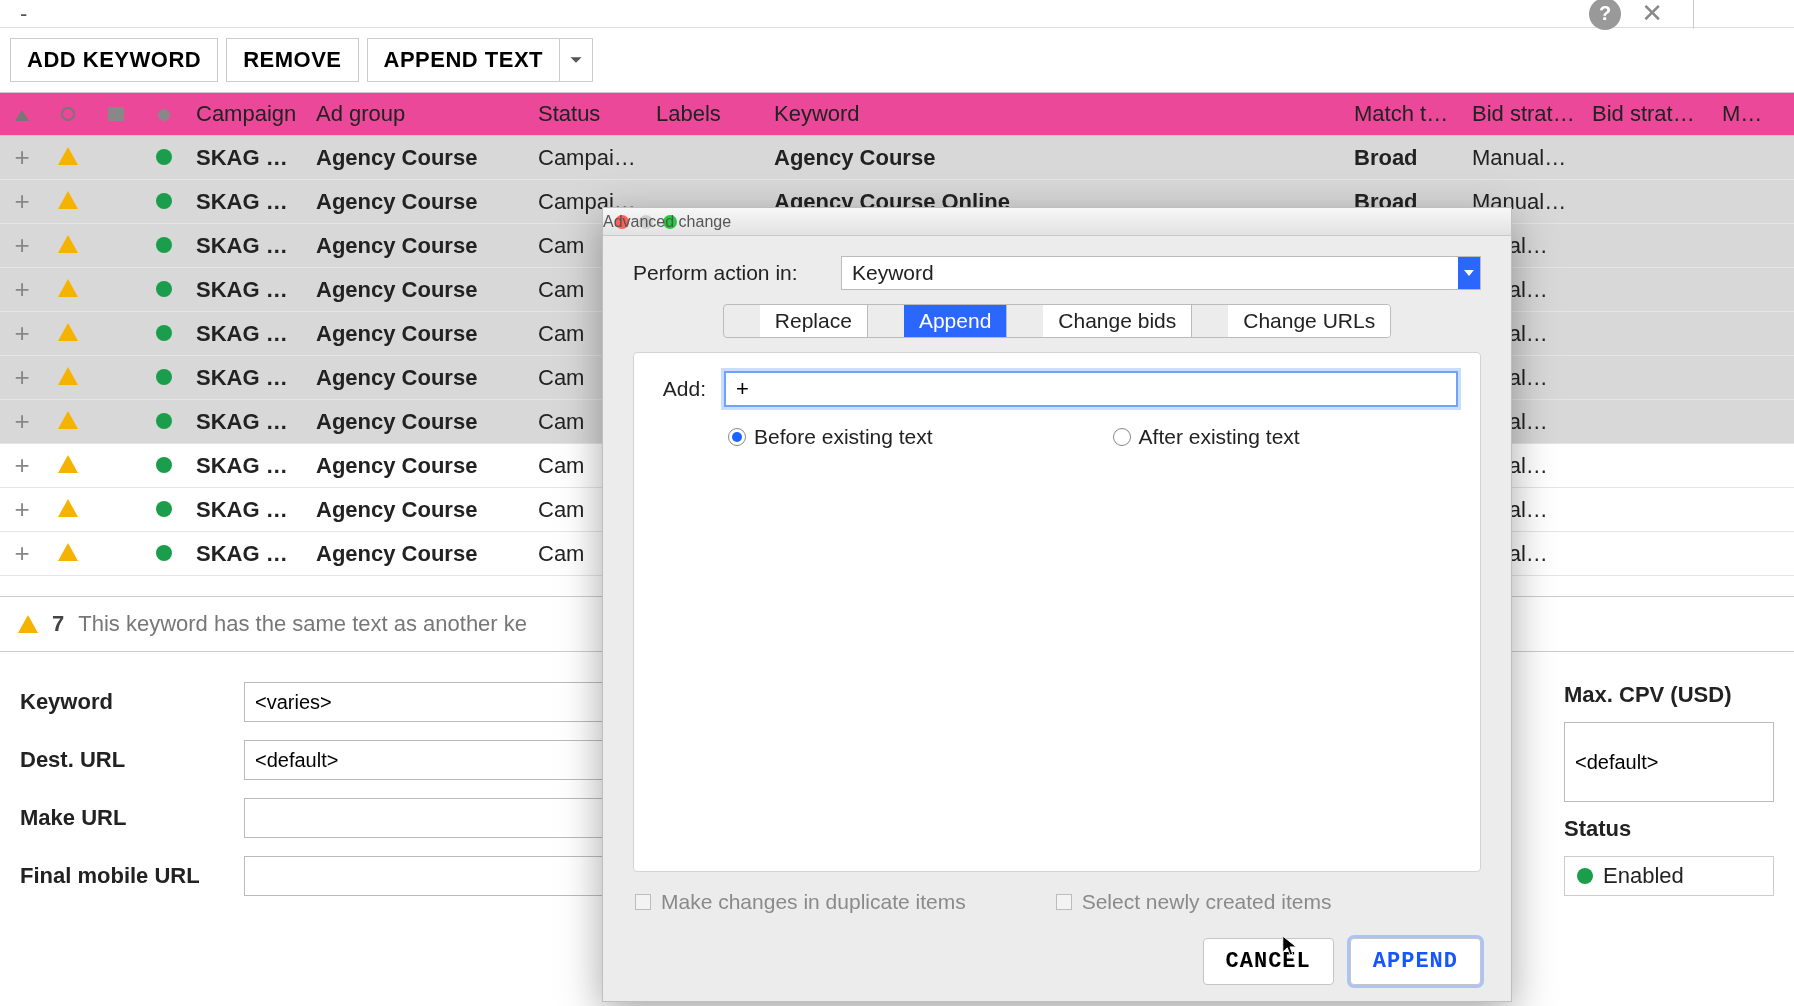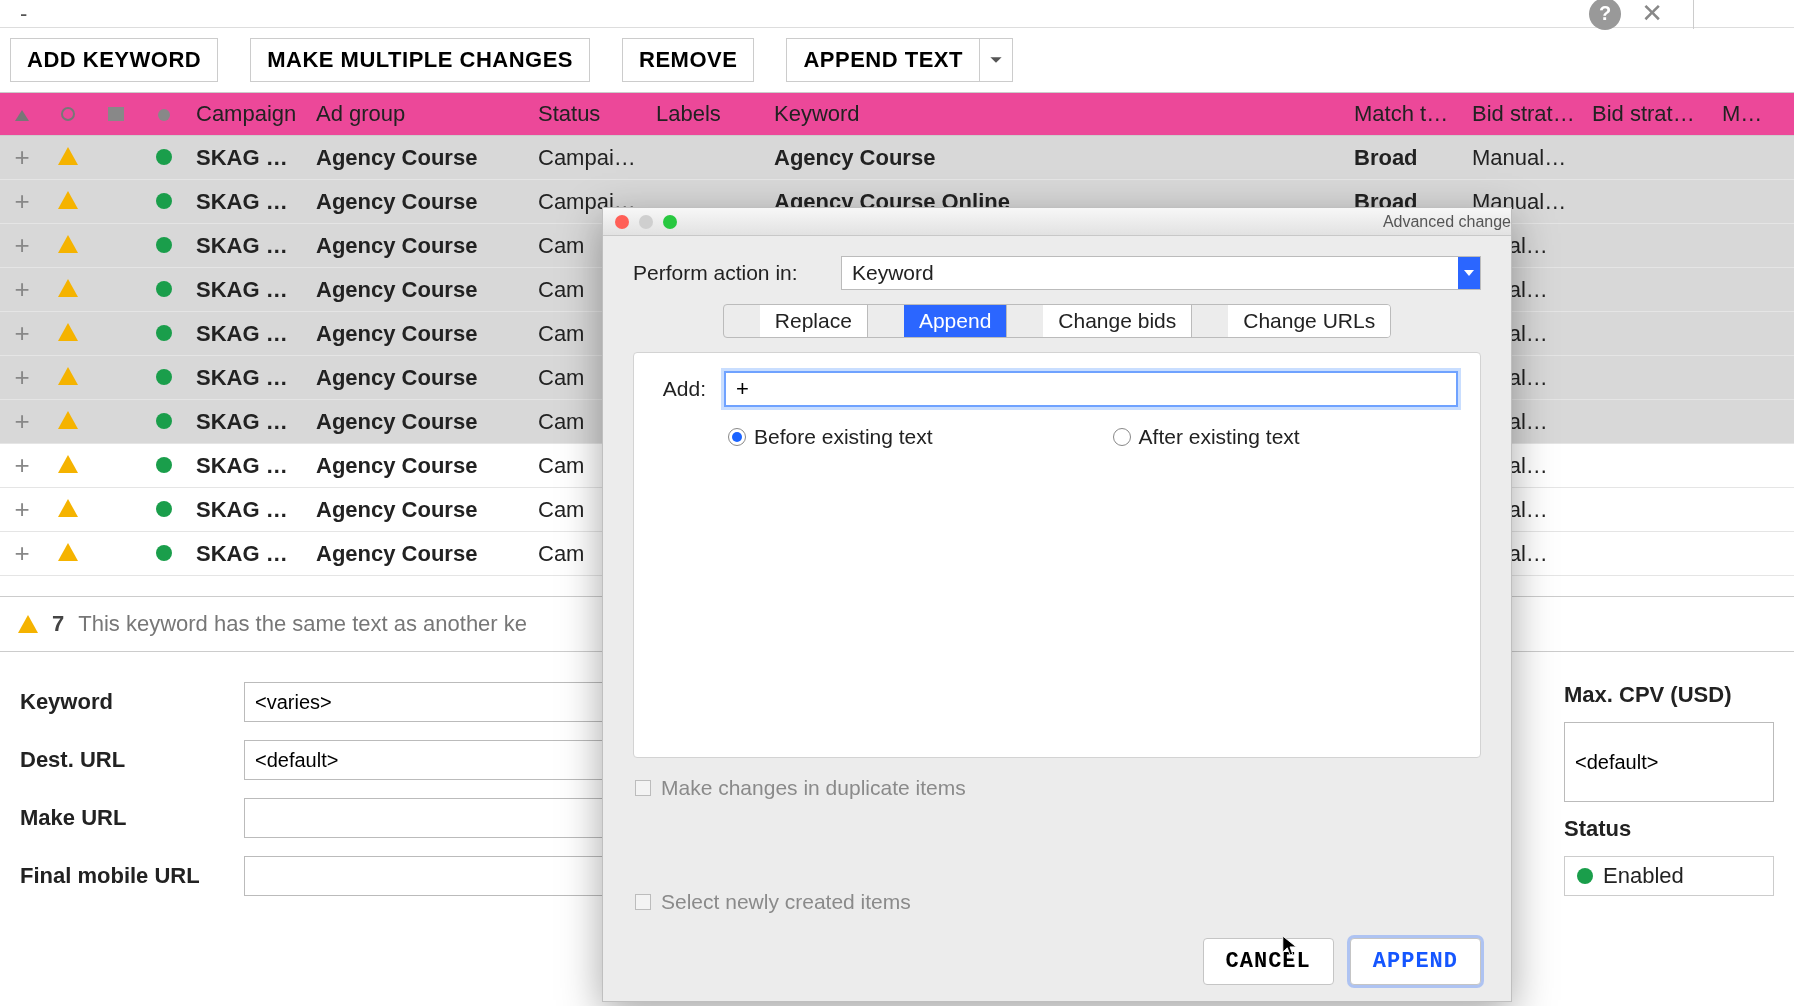--- a/index.html
+++ b/index.html
@@ -7,21 +7,21 @@
   .root { position: relative; width:1794px; height:1006px; }
 
   
   .topbar { height: 28px; border-bottom:1px solid #ddd; display:flex; align-items:center; padding:0 10px; gap:20px; }
   .topbar .search-slot { flex:1; font-size:22px; color:#555; padding-left:10px;}
   .topbar .circle-icon { width:32px; height:32px; border-radius:50%; background:#999; display:flex; align-items:center; justify-content:center; color:#fff; font-weight:bold; font-size:20px;}
   .topbar .x-icon { font-size:26px; color:#888; }
   .topbar .divider { width:1px; height:30px; background:#ccc; margin:0 10px;}
 
   
-  .toolbar { height: 64px; display:flex; align-items:center; gap:32px; padding:0 10px;}
+  .toolbar { height: 64px; display:flex; align-items:center; gap:8px; padding:0 10px;}
   .tb-btn { border:1px solid #ccc; background:#fff; padding:8px 16px; font-size:22px; font-weight:600; letter-spacing:0.5px; cursor:pointer; }
   .tb-split { display:flex; align-items:stretch;}
   .tb-split .tb-btn { border-right:none;}
   .tb-caret { border:1px solid #ccc; width:34px; display:flex; align-items:center; justify-content:center; cursor:pointer; }
   .tb-caret svg { width:14px; height:14px; }
 
   
   .grid { position:relative; }
   .grid-header, .grid-row { display:flex; align-items:center; height:44px; }
   .grid-header { border-top:1px solid #ccc; border-bottom:1px solid #ccc; background:#ec4899; font-size:22px; }
@@ -68,40 +68,40 @@
   .mid-strip { width:680px; }
   .select-like { flex:1; height:40px; border:1px solid #bbb; background:#fff; display:flex; align-items:center; padding:0 10px; position:relative;}
   .select-like .arrows { position:absolute; right:6px; font-size:12px; color:#555; line-height:7px;}
 
   
   .modal { position:absolute; left:602px; top:207px; width:910px; height:795px; background:#ececec; border:1px solid #bfbfbf; box-shadow:0 12px 40px rgba(0,0,0,0.35); font-size:21px;}
   .modal .titlebar { height:28px; background:linear-gradient(#f7f7f7,#e2e2e2); border-bottom:1px solid #c8c8c8; display:flex; align-items:center; position:relative;}
   .traffic { display:flex; gap:10px; padding-left:12px;}
   .tl { width:14px; height:14px; border-radius:50%; }
   .tl.red{background:#ff5f57;} .tl.yel{background:#cfcfcf;} .tl.grn{background:#28c840;}
-  .modal .title { position:absolute; left:0; right:0; text-align:right; font-size:16px; color:#555;}
+  .modal .title { position:absolute; left:0; right:0; text-align:left; font-size:16px; color:#555;}
   .modal-body { padding:20px 30px 16px 30px; display:flex; flex-direction:column; gap:14px; height:calc(100% - 28px);}
   .row1 { display:flex; align-items:center; gap:18px;}
   .row1 .lbl { width:190px; }
   .dropdown { flex:1; height:34px; border:1px solid #bbb; background:#fff; display:flex; align-items:center; padding:0 10px; position:relative;}
   .dropdown .dd-arrow { position:absolute; right:0; top:0; bottom:0; width:22px; background:#2b66ff; display:flex; align-items:center; justify-content:center;}
   .dropdown .dd-arrow::after { content:""; width:0;height:0;border-left:5px solid transparent;border-right:5px solid transparent;border-top:6px solid #fff;}
   .segmented { display:flex; margin:0 auto; border:1px solid #bbb; border-radius:4px; overflow:hidden; width:max-content;}
   .segmented .seg { padding:4px 15px; cursor:pointer; background:#fff; border-right:1px solid #bbb;margin-left:36px;}
   .segmented .seg:last-child{border-right:none;}
   .segmented .seg.active { background:#2b66ff; color:#fff;}
   .panel { background:#fff; border:1px solid #d3d3d3; border-radius:4px; padding:18px 22px 22px 22px; flex:1; display:flex; flex-direction:column; gap:18px;}
   .add-row { display:flex; align-items:center; gap:18px;}
   .add-row .lbl { width:50px; text-align:right;}
   .add-input { flex:1; height:36px; border:2px solid #6fa2ff; outline:3px solid rgba(100,160,255,0.35); padding:0 10px; font-size:22px;}
   .radio-row { display:flex; gap:180px; padding-left:72px;}
   .radio-opt { display:flex; align-items:center; gap:8px; cursor:pointer;}
   .radio { width:18px; height:18px; border-radius:50%; border:1px solid #888; display:flex; align-items:center; justify-content:center;}
   .radio.checked::after{content:"";width:10px;height:10px;border-radius:50%;background:#1a63ff;}
-  .checks-row { display:flex; gap:90px; padding:4px 2px;flex-direction:column;}
+  .checks-row { display:flex; gap:90px; padding:4px 2px;}
   .chk { display:flex; align-items:center; gap:10px; color:#8a8a8a; cursor:default;}
   .chk .box { width:16px; height:16px; border:1px solid #bcbcbc; background:#f3f3f3;}
   .modal-actions { display:flex; justify-content:flex-end; gap:16px; padding-top:6px;}
   .m-btn { border:1px solid #c5c5c5; background:#fff; padding:10px 22px; font-size:22px; font-weight:600; letter-spacing:1px; cursor:pointer; border-radius:4px;font-family:Liberation Mono, monospace;}
   .m-btn.primary { color:#1556ff; box-shadow:0 0 0 3px rgba(60,120,255,0.35);}
   .cursor { position:absolute; left:678px; top:726px; width:18px; height:24px; pointer-events:none;}
   .cursor svg { width:18px; height:24px;}
 </style>
 </head>
 <body>
@@ -110,21 +110,20 @@
 <div class="topbar">
   <div class="search-slot">-</div>
   <div class="circle-icon">?</div>
   <div class="x-icon">✕</div>
   <div class="divider"></div>
   <div style="width:60px"></div>
 </div>
 
 <div class="toolbar">
   <button class="tb-btn">ADD KEYWORD</button>
-  <button class="tb-btn">MAKE MULTIPLE CHANGES</button>
   <button class="tb-btn">REMOVE</button>
   <div class="tb-split">
     <button class="tb-btn">APPEND TEXT</button>
     <div class="tb-caret">
       <svg viewBox="0 0 10 10">
             <path d="M1 3 L5 7 L9 3 Z" fill="#555"></path>
           </svg>
     </div>
   </div>
 </div>

